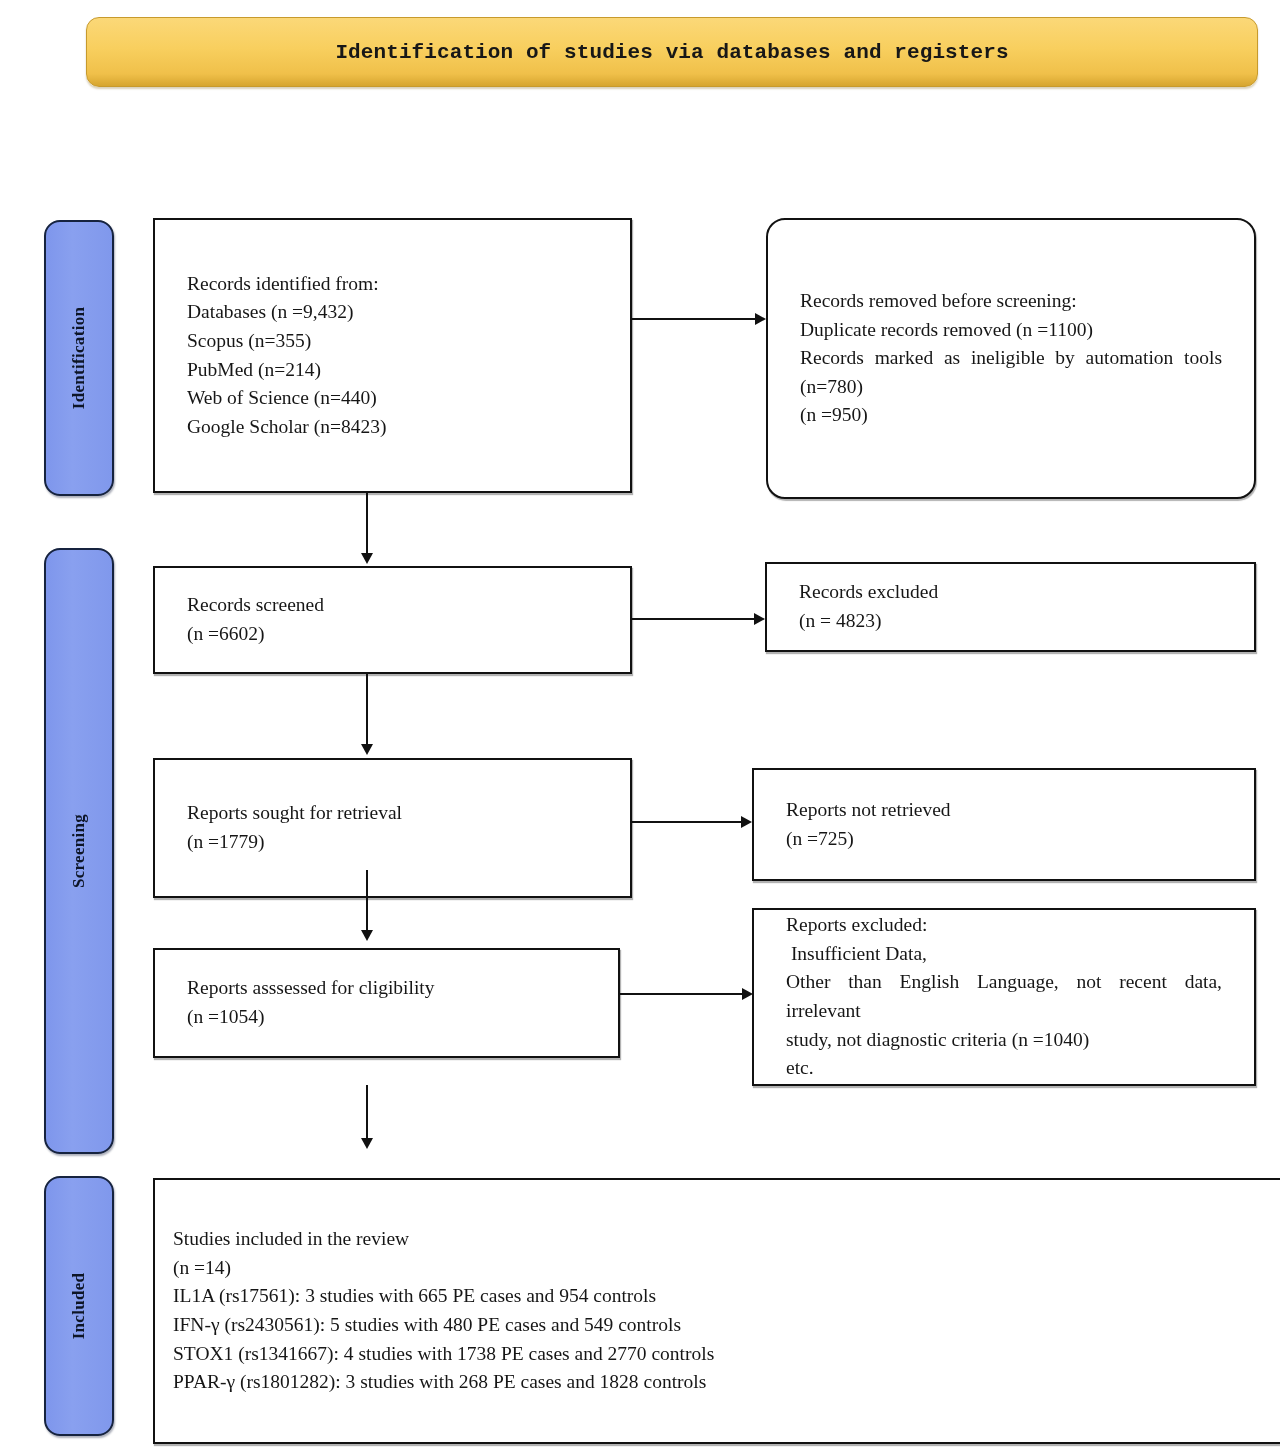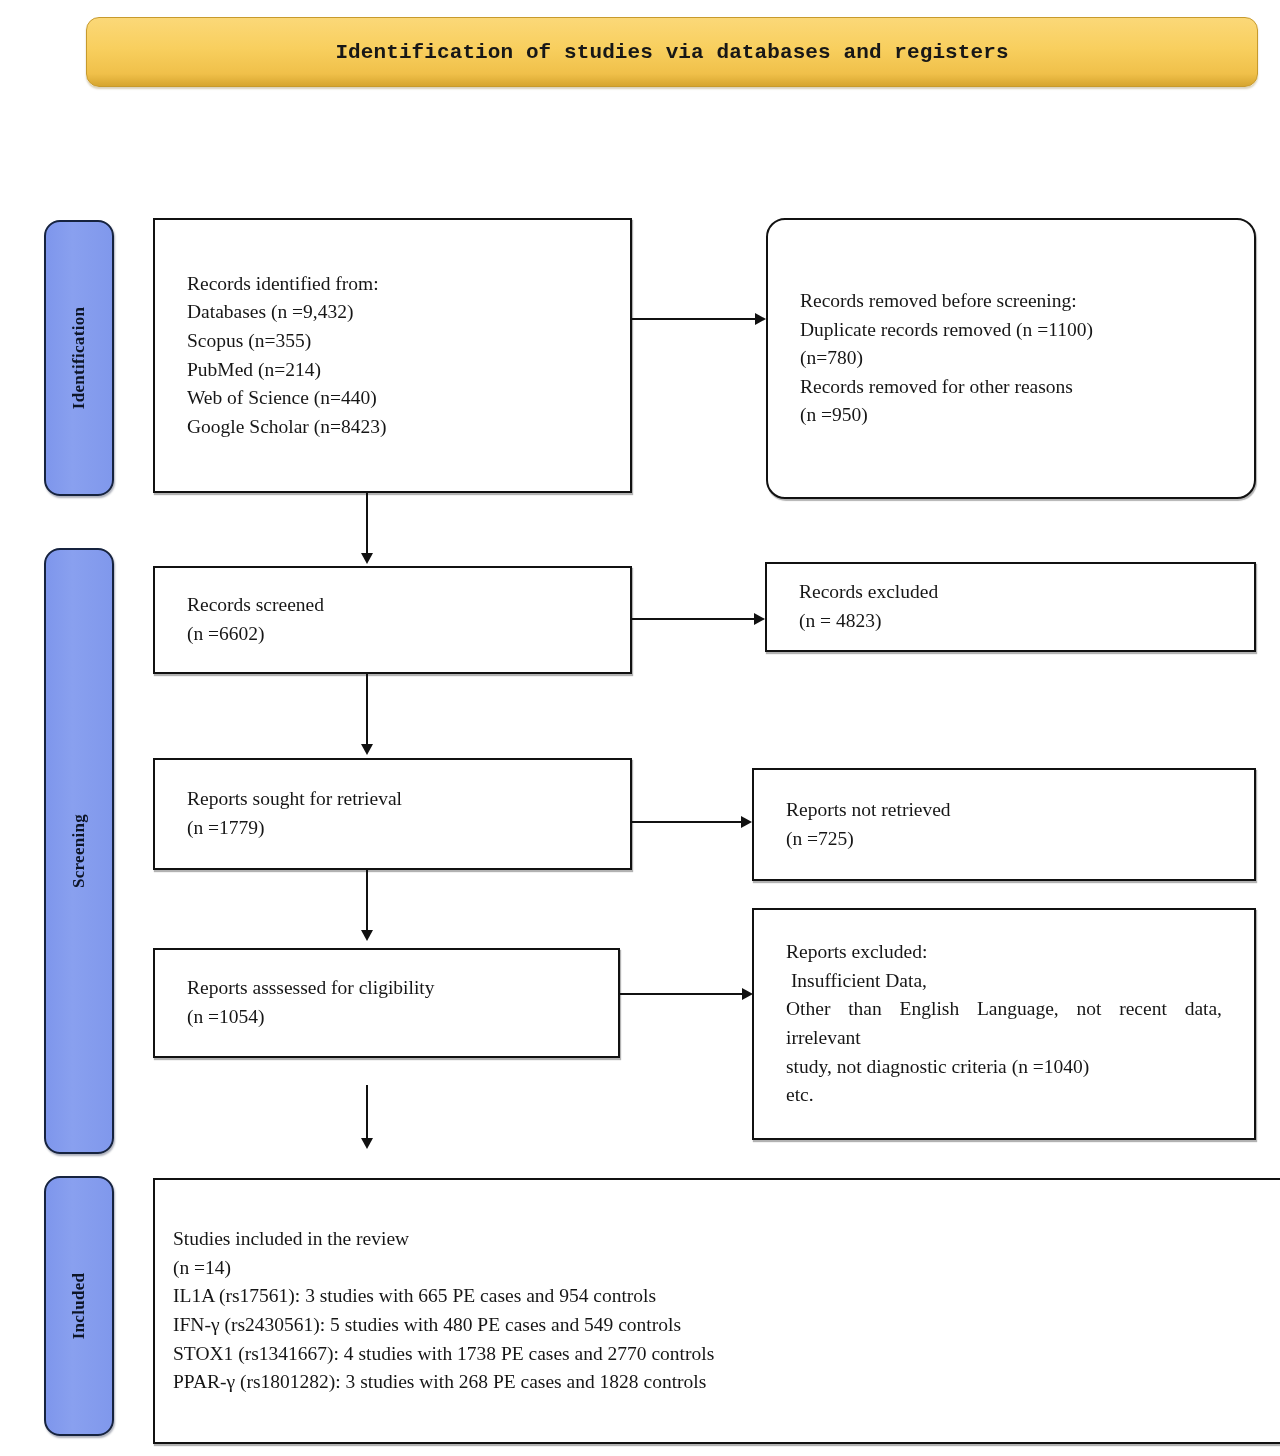--- a/index.html
+++ b/index.html
@@ -94,24 +94,24 @@
   .box-line.justify {
     text-align: justify;
     text-align-last: justify;
   }
 
   
   #box-identified      { left: 153px; top: 218px;  width: 479px; height: 275px; }
   #box-removed         { left: 766px; top: 218px;  width: 490px; height: 281px; border-radius: 19px; }
   #box-screened        { left: 153px; top: 566px;  width: 479px; height: 108px; }
   #box-excluded        { left: 765px; top: 562px;  width: 491px; height: 90px; }
-  #box-sought          { left: 153px; top: 758px;  width: 479px; height: 112px; }
+  #box-sought          { left: 153px; top: 758px;  width: 479px; height: 140px; }
   #box-not-retrieved   { left: 752px; top: 768px;  width: 504px; height: 113px; }
   #box-eligibility     { left: 153px; top: 948px;  width: 467px; height: 110px; }
-  #box-reports-excluded{ left: 752px; top: 908px;  width: 504px; height: 232px; }
+  #box-reports-excluded{ left: 752px; top: 908px;  width: 504px; height: 178px; }
   #box-included        { left: 153px; top: 1178px; width: 1182px; height: 266px; }
 
   #box-included .box-inner { padding: 0 18px; }
 
   
   .conn {
     position: absolute;
     background: #111111;
   }
   .conn-h { height: 2px; }
@@ -158,22 +158,22 @@
       <div class="box-line">PubMed (n=214)</div>
       <div class="box-line">Web of Science (n=440)</div>
       <div class="box-line">Google Scholar (n=8423)</div>
     </div>
   </div>
 
   <div class="box" id="box-removed">
     <div class="box-inner">
       <div class="box-line">Records removed before screening:</div>
       <div class="box-line">Duplicate records removed (n =1100)</div>
+      <div class="box-line justify">Records marked as ineligible by automation tools</div>
       <div class="box-line">(n=780)</div>
-      <div class="box-line">Records removed for other reasons</div>
       <div class="box-line">(n =950)</div>
     </div>
   </div>
 
   <div class="box" id="box-screened">
     <div class="box-inner">
       <div class="box-line">Records screened</div>
       <div class="box-line">(n =6602)</div>
     </div>
   </div>

